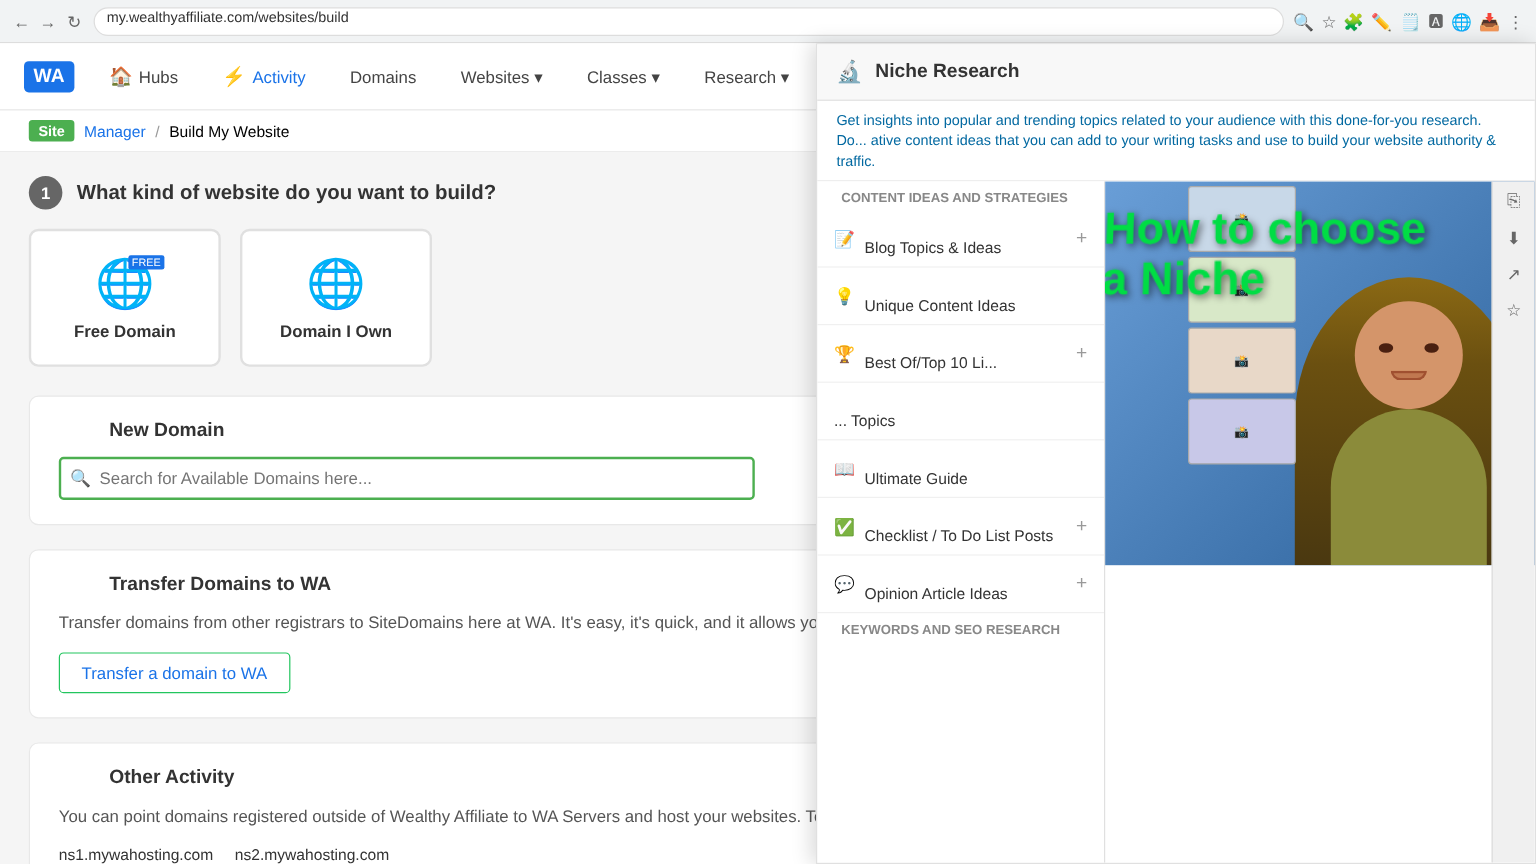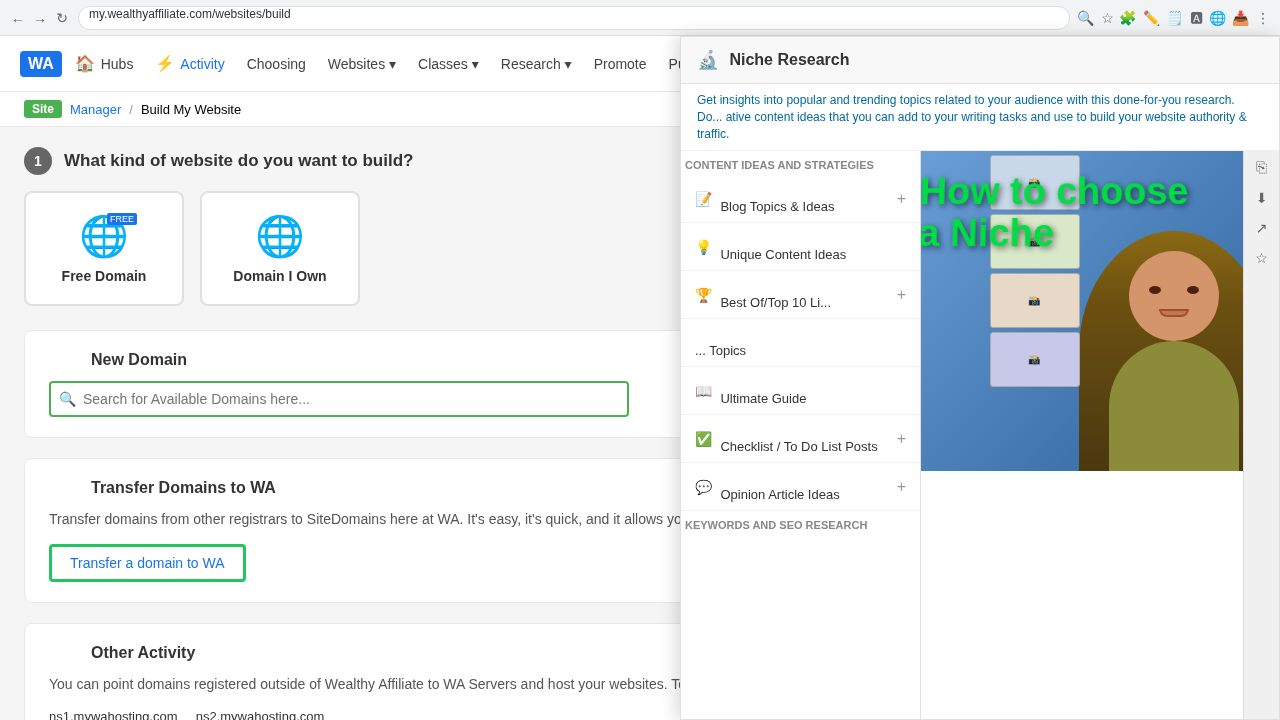--- a/index.html
+++ b/index.html
@@ -23,21 +23,21 @@
     
     .app-wrapper { display: flex; flex-direction: column; height: calc(720px - 36px); }
 
     
     .top-nav {
       background: white;
       height: 56px;
       display: flex;
       align-items: center;
       padding: 0 20px;
-      gap: 6px;
+      gap: 21px;
       border-bottom: 1px solid #e8e8e8;
       z-index: 10;
       position: relative;
     }
     .wa-logo { background: #1a73e8; color: white; font-weight: bold; padding: 4px 8px; border-radius: 4px; font-size: 16px; }
     .nav-item { display: flex; align-items: center; gap: 5px; color: #444; font-size: 14px; cursor: pointer; padding: 4px 8px; border-radius: 4px; }
     .nav-item.active { color: #1a73e8; }
     .nav-item .icon { font-size: 16px; }
 
     
@@ -102,21 +102,21 @@
       padding: 8px 12px 8px 32px;
       border: 2px solid #4caf50;
       border-radius: 4px;
       font-size: 14px;
       outline: none;
     }
 
     
     .section-desc { color: #555; font-size: 14px; line-height: 1.5; margin-bottom: 14px; }
     .btn-outline {
-      border: 3px solid #22c55e;
+      border: 1px solid #22c55e;
       color: #1a73e8;
       background: white;
       padding: 8px 18px;
       border-radius: 4px;
       cursor: pointer;
       font-size: 14px;
     }
 
     
     .nameservers { font-size: 13px; color: #333; margin: 6px 0 12px; }
@@ -144,21 +144,21 @@
       border-bottom: 1px solid #e0e0e0;
     }
     .panel-icon { font-size: 18px; }
     .panel-title { font-size: 16px; font-weight: 700; color: #333; }
     .panel-desc { font-size: 12px; color: #0369a1; padding: 8px 16px; border-bottom: 1px solid #eee; line-height: 1.4; }
 
     .panel-content { display: flex; flex: 1; overflow: hidden; }
     .panel-left { width: 240px; border-right: 1px solid #e0e0e0; overflow-y: auto; flex-shrink: 0; }
     .panel-right { flex: 1; overflow: hidden; position: relative; }
 
-    .panel-section-title { font-size: 11px; font-weight: 600; color: #888; text-transform: uppercase; padding: 8px 4px 4px; }
+    .panel-section-title { font-size: 11px; font-weight: 600; color: #888; text-transform: uppercase; padding: 8px 4px 4px; margin-left: 16px; }
     .panel-item {
       display: flex;
       align-items: center;
       justify-content: space-between;
       padding: 8px 14px;
       cursor: pointer;
       border-bottom: 1px solid #f0f0f0;
     }
     .panel-item-left { display: flex; align-items: center; gap: 8px; }
     .panel-item-icon { font-size: 14px; }
@@ -210,21 +210,21 @@
     <div class="wa-logo">WA</div>
     <div class="nav-item">
       <span class="icon">🏠</span>
       <span>Hubs</span>
     </div>
     <div class="nav-item active">
       <span class="icon">⚡</span>
       <span>Activity</span>
     </div>
     <div class="nav-item">
-      <span>Choosing</span>
+      <span>Domains</span>
     </div>
     <div class="nav-item">
       <span>Websites ▾</span>
     </div>
     <div class="nav-item">
       <span>Classes ▾</span>
     </div>
     <div class="nav-item">
       <span>Research ▾</span>
     </div>

